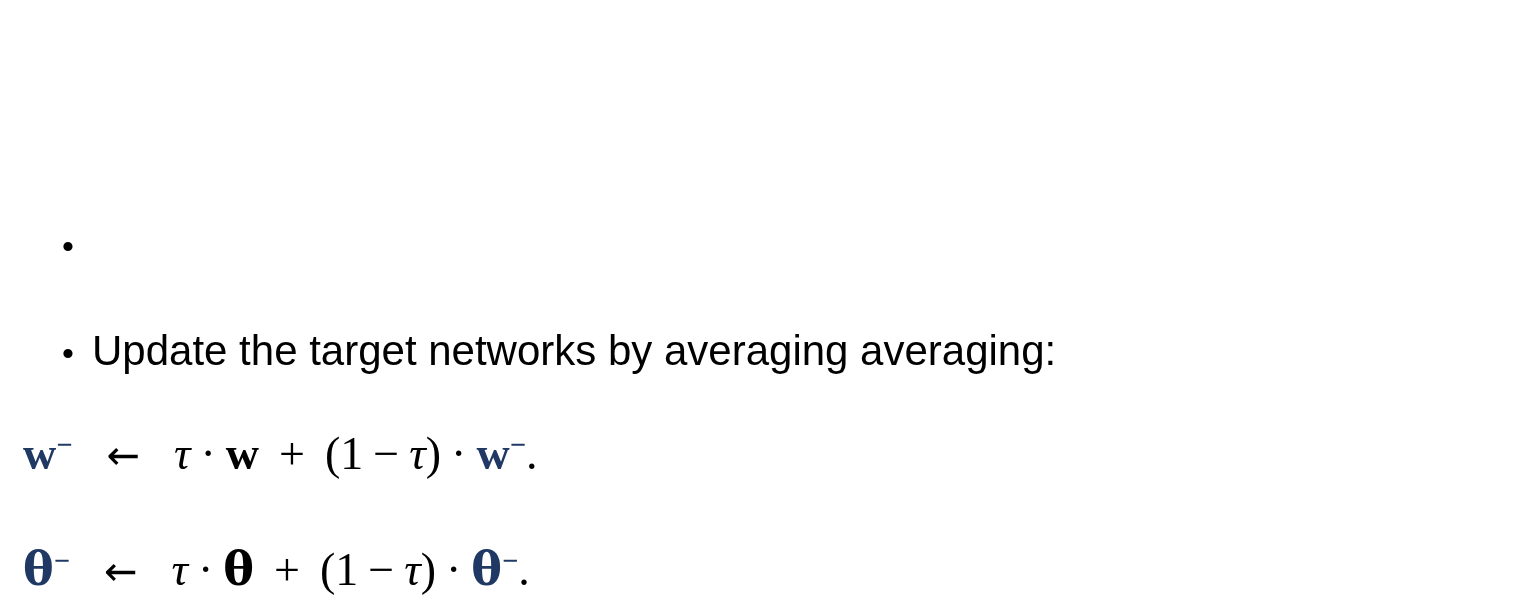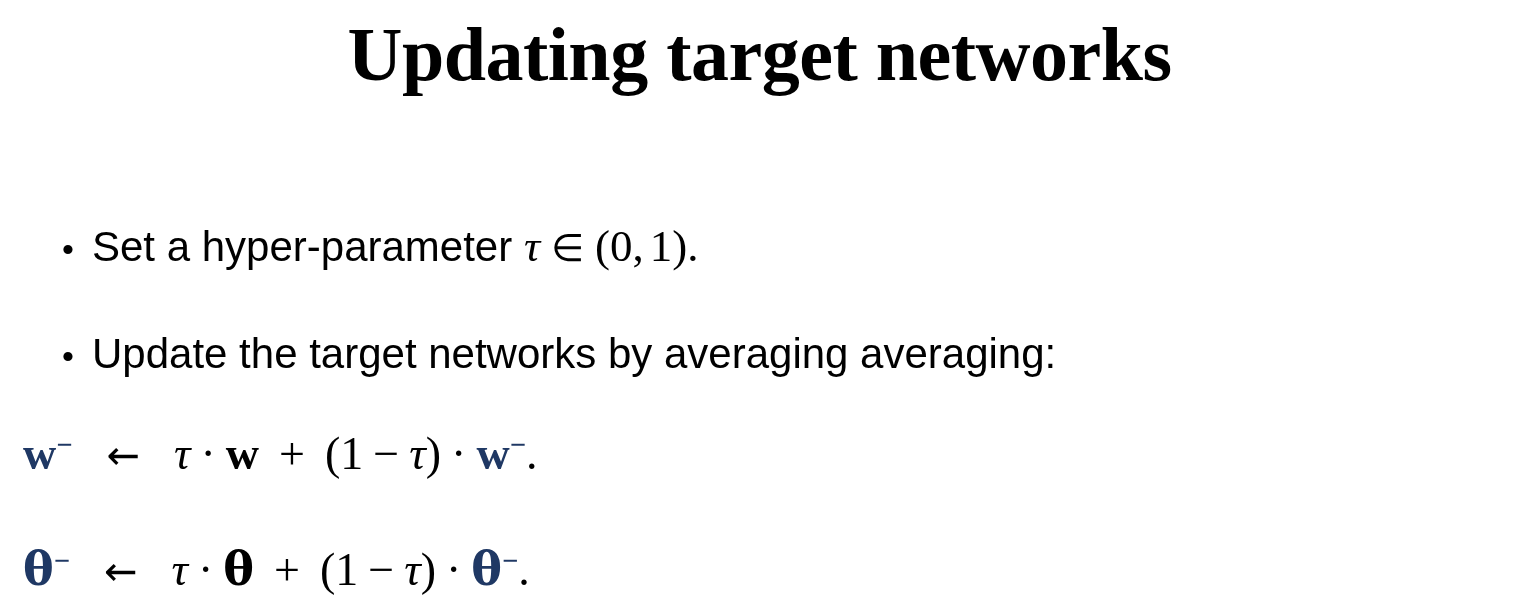--- a/index.html
+++ b/index.html
@@ -141,27 +141,25 @@
   }
   .gap-sm { display: inline-block; width: 10px; }
   .gap-md { display: inline-block; width: 20px; }
   .gap-lg { display: inline-block; width: 34px; }
 </style>
 </head>
 <body style="background: rgb(255, 255, 255);">
 
 <div id="slide" style="background: rgb(255, 255, 255);">
 
-  <div id="slide-title">Updating target networks</div>
 
   <div id="bullet-list">
 
     <div class="bullet-row">
       <span class="bullet-marker">•</span>
-      <span class="bullet-text"><span>Set a hyper-parameter </span><span class="mi">τ</span><span class="sp-med"></span><span class="mo-set">∈</span><span class="sp-med"></span><span class="mn">(</span><span class="mn">0</span><span class="mn">,</span><span class="sp-thin"></span><span class="mn">1</span><span class="mn">)</span><span class="mn">.</span></span>
     </div>
 
     <div class="bullet-row">
       <span class="bullet-marker">•</span>
       <span class="bullet-text">Update the target networks by averaging averaging:</span>
     </div>
 
   </div>
 
   <div id="equations">

